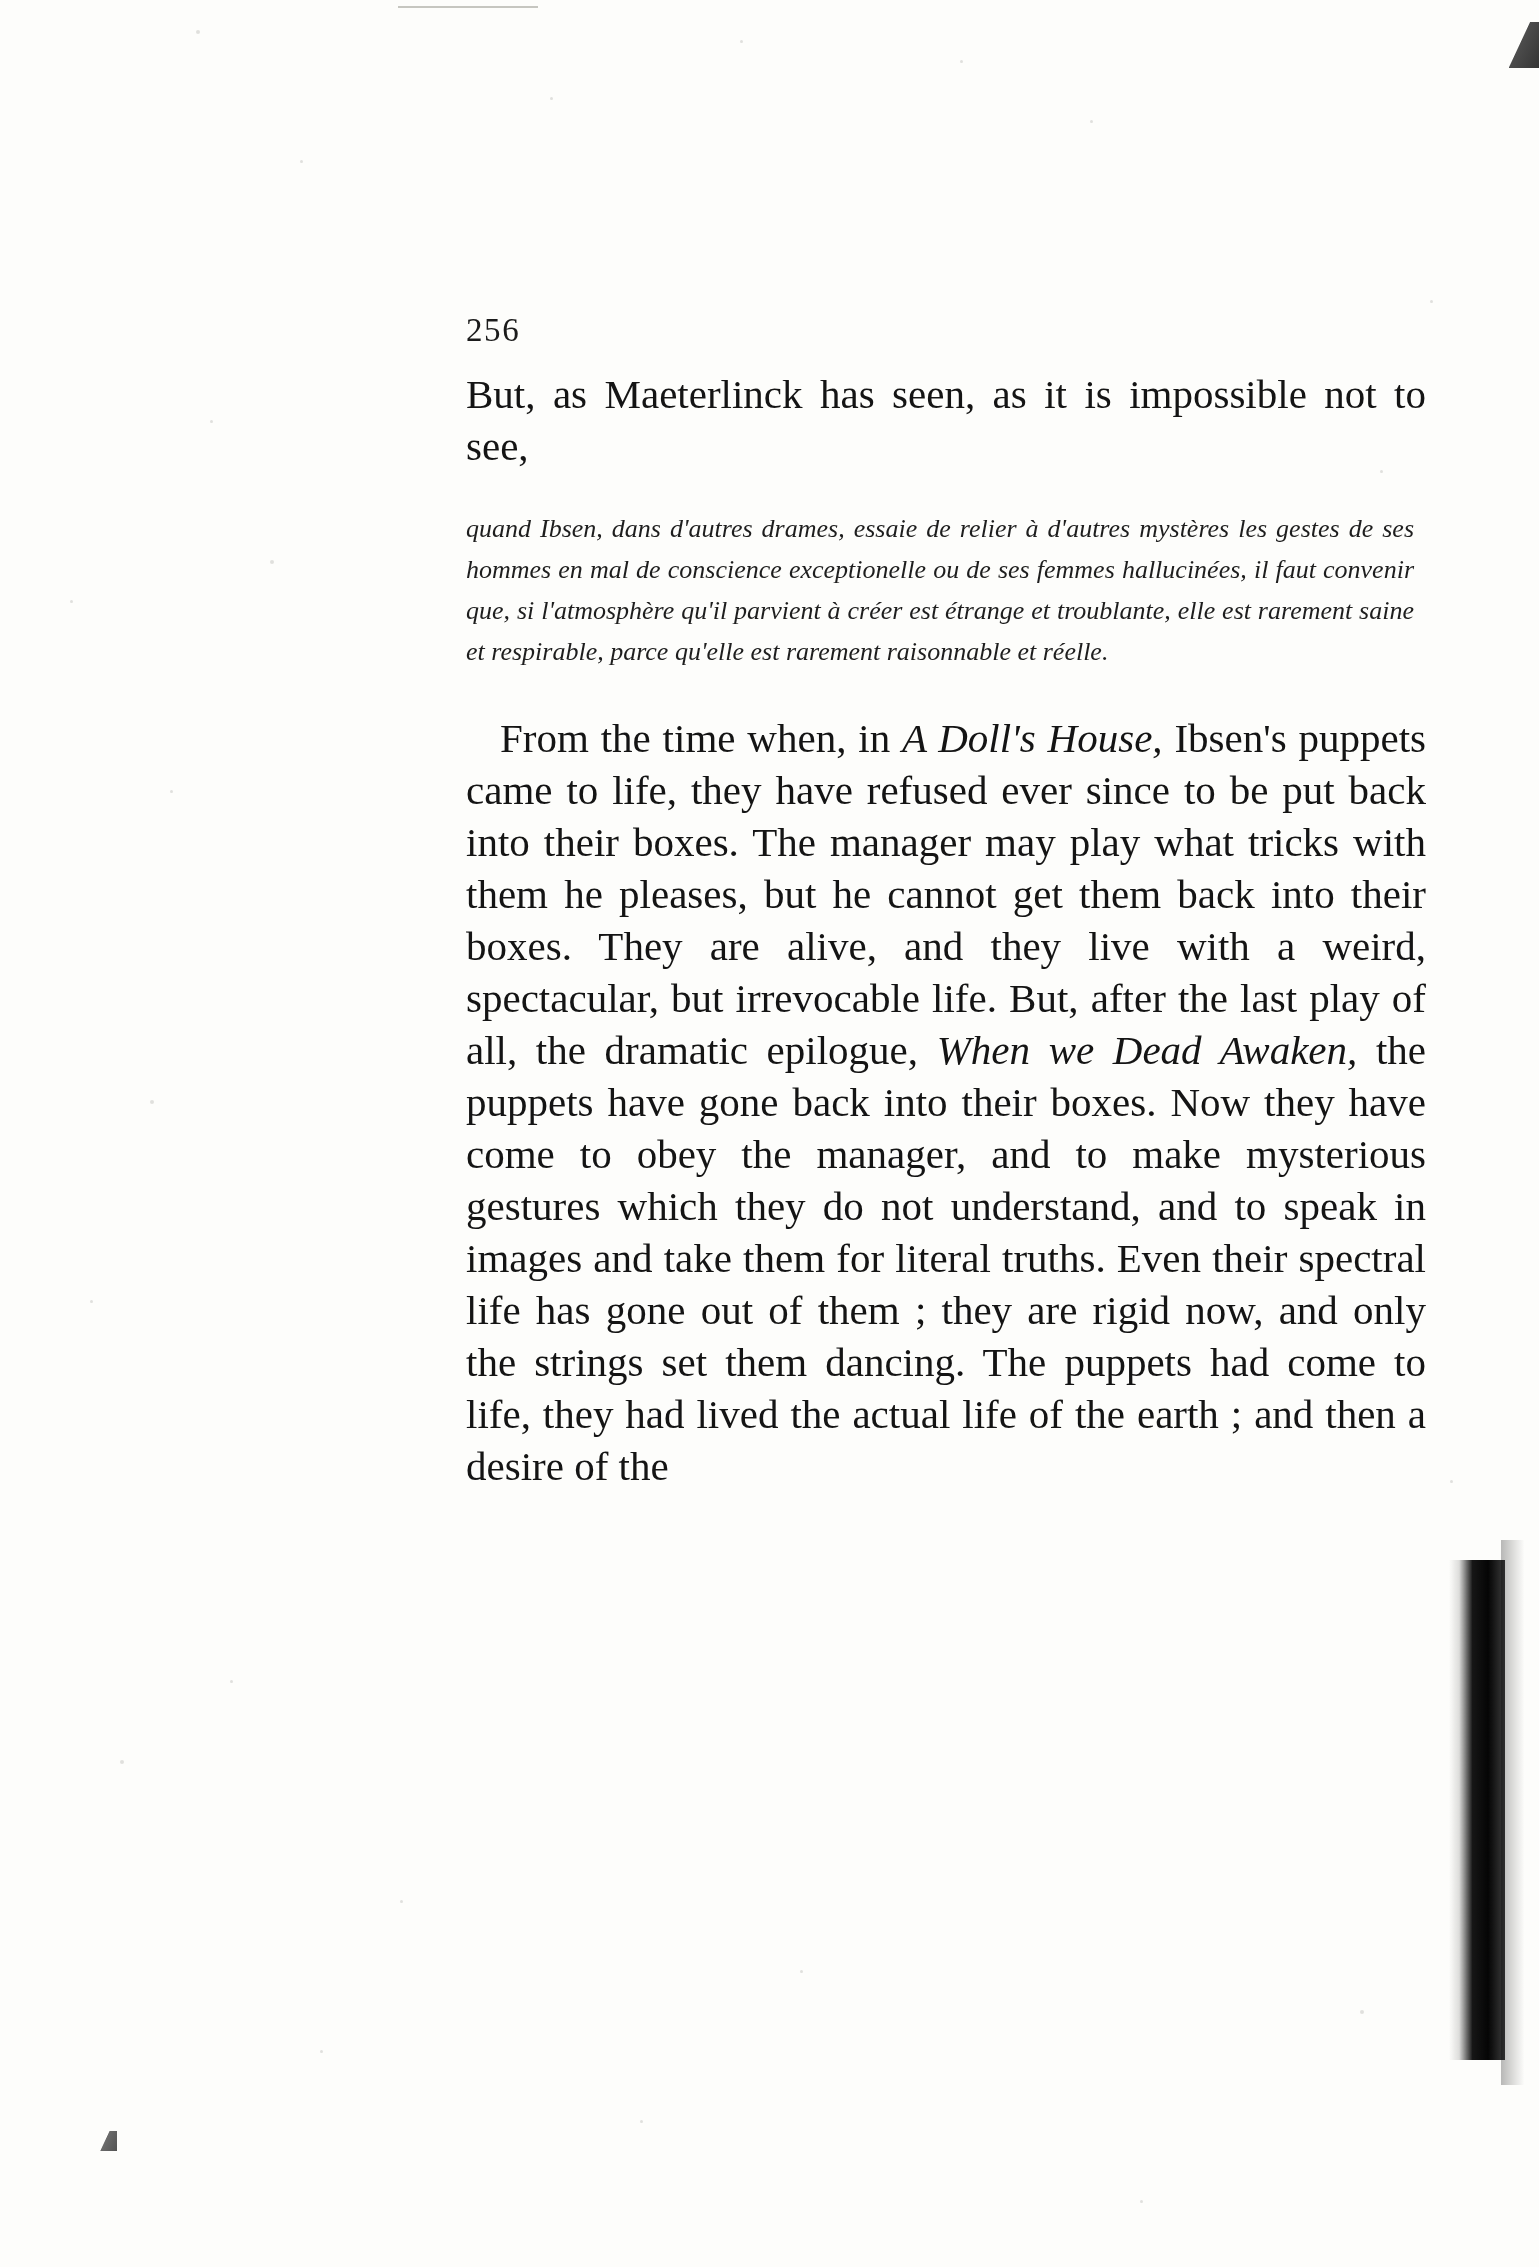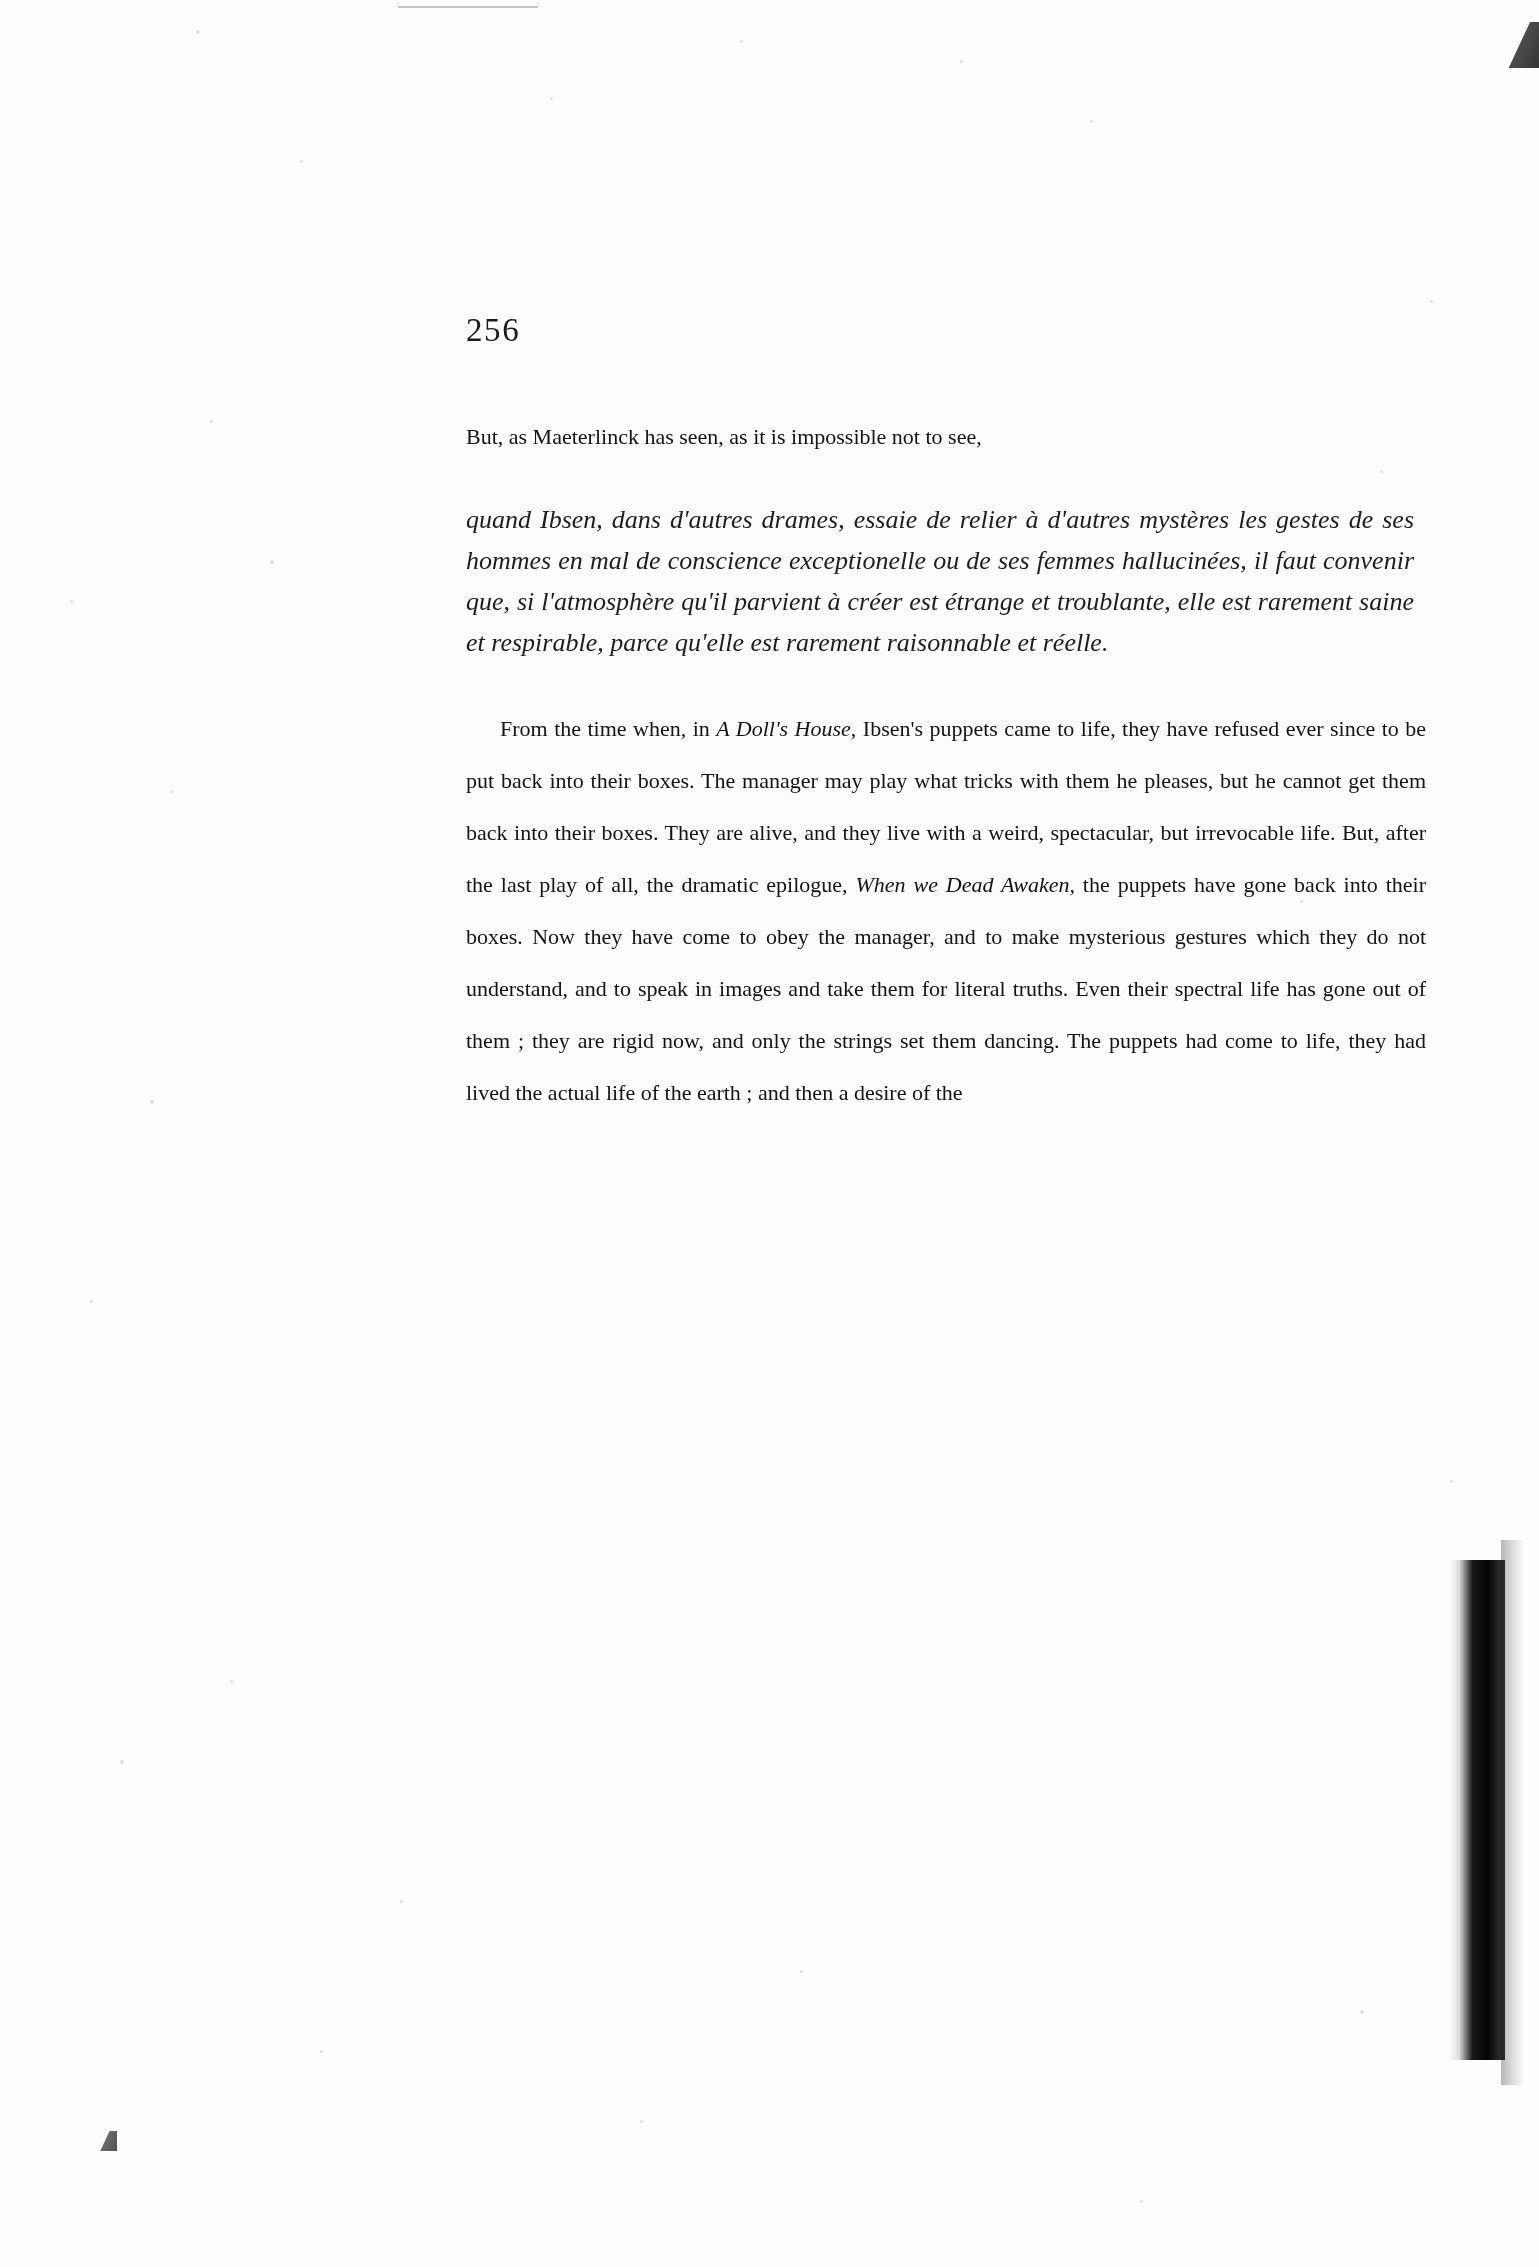--- a/index.html
+++ b/index.html
@@ -91,38 +91,38 @@
     left: 466px;
     top: 312px;
     width: 960px;
   }
 
   #running-head {
     font-size: 33px;
     letter-spacing: 1.6px;
     color: #1b1b1b;
     white-space: nowrap;
-    margin-bottom: 62px;
+    margin-bottom: 19px;
     display: flex;
     align-items: baseline;
   }
   #running-head .folio {
     margin-right: 30px;
   }
   #running-head .title {
     letter-spacing: 2.1px;
   }
 
   p {
     margin: 0;
     color: #151515;
   }
 
   .body-para {
-    font-size: 22px;
+    font-size: 41px;
     line-height: 52px;
     text-align: justify;
     text-align-last: left;
     color: #141414;
   }
 
   .quote {
     font-size: 26px;
     line-height: 41px;
     font-style: italic;

